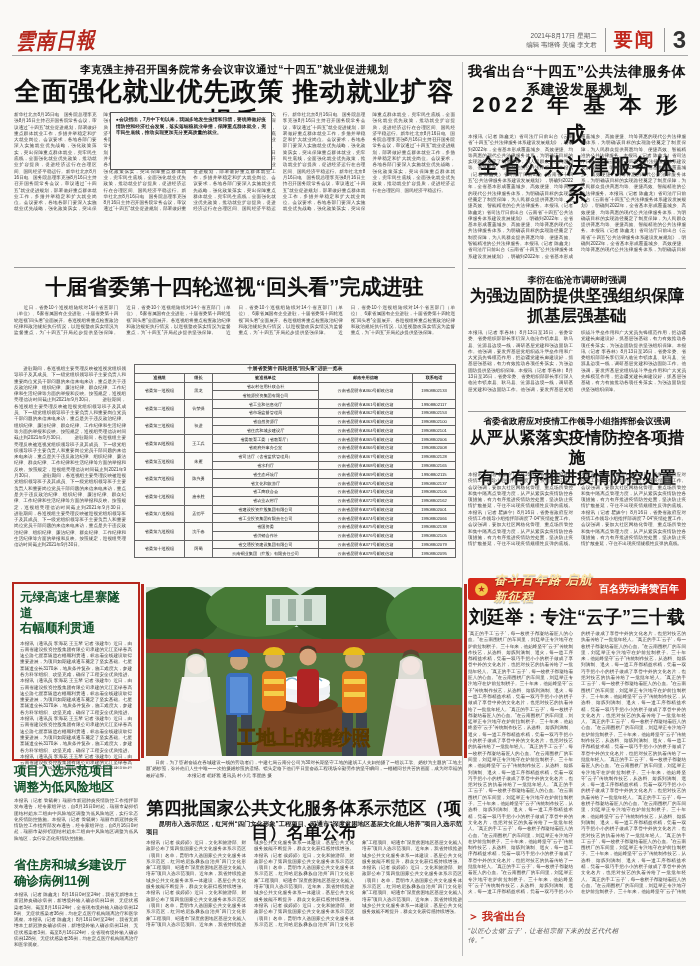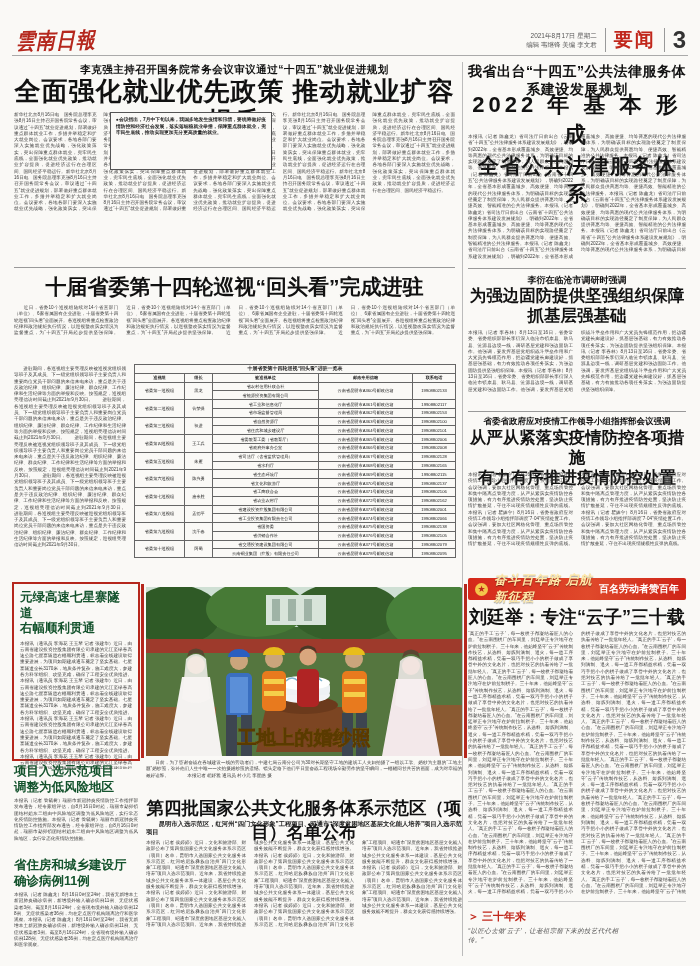--- a/index.html
+++ b/index.html
@@ -249,21 +249,21 @@
   <div class="abs banner" style="left:468px;top:578px;width:218px;">
     <div class="emblem">★</div>
     <div class="banner-script">奋斗百年路  启航新征程</div>
     <div class="banner-tag">百名劳动者赞百年</div>
   </div>
 
   <div class="abs ctr" style="left:468px;top:605px;width:218px;font-size:18px;font-weight:700;color:#111;">刘廷举：专注“云子”三十载</div>
   <div class="abs body-txt cols2" style="left:468px;top:631px;width:218px;height:266px;">“真正的手工‘云子’，每一枚棋子都凝结着匠人的心血。”在云南围棋厂的车间里，刘廷举正专注地守在炉前拉制棋子。三十年来，他始终坚守“云子”传统制作技艺，从选料、熔炼到滴制、退火，每一道工序都精益求精，凭着一双巧手把小小的棋子做成了享誉中外的文化名片，也把对技艺的执着传给了一批批年轻人。“真正的手工‘云子’，每一枚棋子都凝结着匠人的心血。”在云南围棋厂的车间里，刘廷举正专注地守在炉前拉制棋子。三十年来，他始终坚守“云子”传统制作技艺，从选料、熔炼到滴制、退火，每一道工序都精益求精，凭着一双巧手把小小的棋子做成了享誉中外的文化名片，也把对技艺的执着传给了一批批年轻人。“真正的手工‘云子’，每一枚棋子都凝结着匠人的心血。”在云南围棋厂的车间里，刘廷举正专注地守在炉前拉制棋子。三十年来，他始终坚守“云子”传统制作技艺，从选料、熔炼到滴制、退火，每一道工序都精益求精，凭着一双巧手把小小的棋子做成了享誉中外的文化名片，也把对技艺的执着传给了一批批年轻人。“真正的手工‘云子’，每一枚棋子都凝结着匠人的心血。”在云南围棋厂的车间里，刘廷举正专注地守在炉前拉制棋子。三十年来，他始终坚守“云子”传统制作技艺，从选料、熔炼到滴制、退火，每一道工序都精益求精，凭着一双巧手把小小的棋子做成了享誉中外的文化名片，也把对技艺的执着传给了一批批年轻人。“真正的手工‘云子’，每一枚棋子都凝结着匠人的心血。”在云南围棋厂的车间里，刘廷举正专注地守在炉前拉制棋子。三十年来，他始终坚守“云子”传统制作技艺，从选料、熔炼到滴制、退火，每一道工序都精益求精，凭着一双巧手把小小的棋子做成了享誉中外的文化名片，也把对技艺的执着传给了一批批年轻人。“真正的手工‘云子’，每一枚棋子都凝结着匠人的心血。”在云南围棋厂的车间里，刘廷举正专注地守在炉前拉制棋子。三十年来，他始终坚守“云子”传统制作技艺，从选料、熔炼到滴制、退火，每一道工序都精益求精，凭着一双巧手把小小的棋子做成了享誉中外的文化名片，也把对技艺的执着传给了一批批年轻人。“真正的手工‘云子’，每一枚棋子都凝结着匠人的心血。”在云南围棋厂的车间里，刘廷举正专注地守在炉前拉制棋子。三十年来，他始终坚守“云子”传统制作技艺，从选料、熔炼到滴制、退火，每一道工序都精益求精，凭着一双巧手把小小的棋子做成了享誉中外的文化名片，也把对技艺的执着传给了一批批年轻人。“真正的手工‘云子’，每一枚棋子都凝结着匠人的心血。”在云南围棋厂的车间里，刘廷举正专注地守在炉前拉制棋子。三十年来，他始终坚守“云子”传统制作技艺，从选料、熔炼到滴制、退火，每一道工序都精益求精，凭着一双巧手把小小的棋子做成了享誉中外的文化名片，也把对技艺的执着传给了一批批年轻人。“真正的手工‘云子’，每一枚棋子都凝结着匠人的心血。”在云南围棋厂的车间里，刘廷举正专注地守在炉前拉制棋子。三十年来，他始终坚守“云子”传统制作技艺，从选料、熔炼到滴制、退火，每一道工序都精益求精，凭着一双巧手把小小的棋子做成了享誉中外的文化名片，也把对技艺的执着传给了一批批年轻人。“真正的手工‘云子’，每一枚棋子都凝结着匠人的心血。”在云南围棋厂的车间里，刘廷举正专注地守在炉前拉制棋子。三十年来，他始终坚守“云子”传统制作技艺，从选料、熔炼到滴制、退火，每一道工序都精益求精，凭着一双巧手把小小的棋子做成了享誉中外的文化名片，也把对技艺的执着传给了一批批年轻人。“真正的手工‘云子’，每一枚棋子都凝结着匠人的心血。”在云南围棋厂的车间里，刘廷举正专注地守在炉前拉制棋子。三十年来，他始终坚守“云子”传统制作技艺，从选料、熔炼到滴制、退火，每一道工序都精益求精，凭着一双巧手把小小的棋子做成了享誉中外的文化名片，也把对技艺的执着传给了一批批年轻人。“真正的手工‘云子’，每一枚棋子都凝结着匠人的心血。”在云南围棋厂的车间里，刘廷举正专注地守在炉前拉制棋子。三十年来，他始终坚守“云子”传统制作技艺，从选料、熔炼到滴制、退火，每一道工序都精益求精，凭着一双巧手把小小的棋子做成了享誉中外的文化名片，也把对技艺的执着传给了一批批年轻人。“真正的手工‘云子’，每一枚棋子都凝结着匠人的心血。”在云南围棋厂的车间里，刘廷举正专注地守在炉前拉制棋子。三十年来，他始终坚守“云子”传统制作技艺，从选料、熔炼到滴制、退火，每一道工序都精益求精，凭着一双巧手把小小的棋子做成了享誉中外的文化名片，也把对技艺的执着传给了一批批年轻人。“真正的手工‘云子’，每一枚棋子都凝结着匠人的心血。”在云南围棋厂的车间里，刘廷举正专注地守在炉前拉制棋子。三十年来，他始终坚守“云子”传统制作技艺，从选料、熔炼到滴制、退火，每一道工序都精益求精，凭着一双巧手把小小的棋子做成了享誉中外的文化名片，也把对技艺的执着传给了一批批年轻人。</div>
   <div class="abs hrule" style="left:468px;top:901px;width:218px;background:#ccc;"></div>
   <div class="abs" style="left:468px;top:906px;width:218px;">
-    <div><span class="says-label">＞ </span><span class="says-label">三十年来</span></div>
+    <div><span class="says-label">＞ </span><span class="says-label">我省出台</span></div>
     <div class="says-quote" style="margin-top:3px;width:150px;">“以匠心去做‘云子’，让老祖宗留下来的技艺代代相传。”</div>
   </div>
 
   <div class="abs red-box" style="left:12px;top:582px;width:128px;height:179px;">
     <div class="headline-sm">元绿高速七星寨隧道</div>
     <div class="headline-sm">右幅顺利贯通</div>
     <div class="body-txt" style="margin-top:4px;height:128px;">本报讯（通讯员 李海花 王玉琴 记者 张建华）近日，由云南省建设投资控股集团有限公司承建的元江至绿春高速公路七星寨隧道右幅顺利贯通，标志着全线建设取得重要进展，为项目如期建成通车奠定了坚实基础。七星寨隧道全长3170米，地质条件复杂，施工难度大，参建各方科学组织、攻坚克难，确保了工程安全优质推进。本报讯（通讯员 李海花 王玉琴 记者 张建华）近日，由云南省建设投资控股集团有限公司承建的元江至绿春高速公路七星寨隧道右幅顺利贯通，标志着全线建设取得重要进展，为项目如期建成通车奠定了坚实基础。七星寨隧道全长3170米，地质条件复杂，施工难度大，参建各方科学组织、攻坚克难，确保了工程安全优质推进。本报讯（通讯员 李海花 王玉琴 记者 张建华）近日，由云南省建设投资控股集团有限公司承建的元江至绿春高速公路七星寨隧道右幅顺利贯通，标志着全线建设取得重要进展，为项目如期建成通车奠定了坚实基础。七星寨隧道全长3170米，地质条件复杂，施工难度大，参建各方科学组织、攻坚克难，确保了工程安全优质推进。本报讯（通讯员 李海花 王玉琴 记者 张建华）近日，由云南省建设投资控股集团有限公司承建的元江至绿春高速公路七星寨隧道右幅顺利贯通，标志着全线建设取得重要进展，为项目如期建成通车奠定了坚实基础。七星寨隧道全长3170米，地质条件复杂，施工难度大，参建各方科学组织、攻坚克难，确保了工程安全优质推进。</div>
   </div>
 
   <div class="abs" style="left:14px;top:764px;width:124px;">

